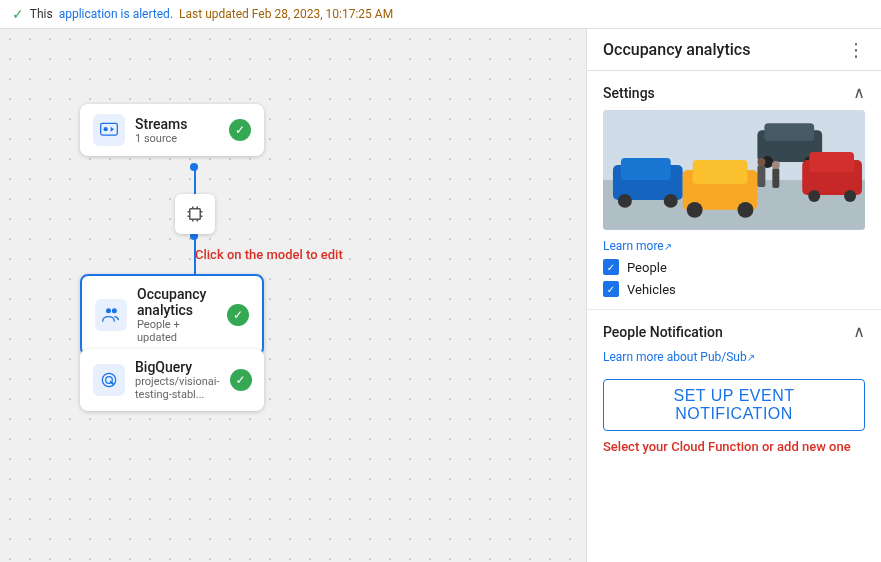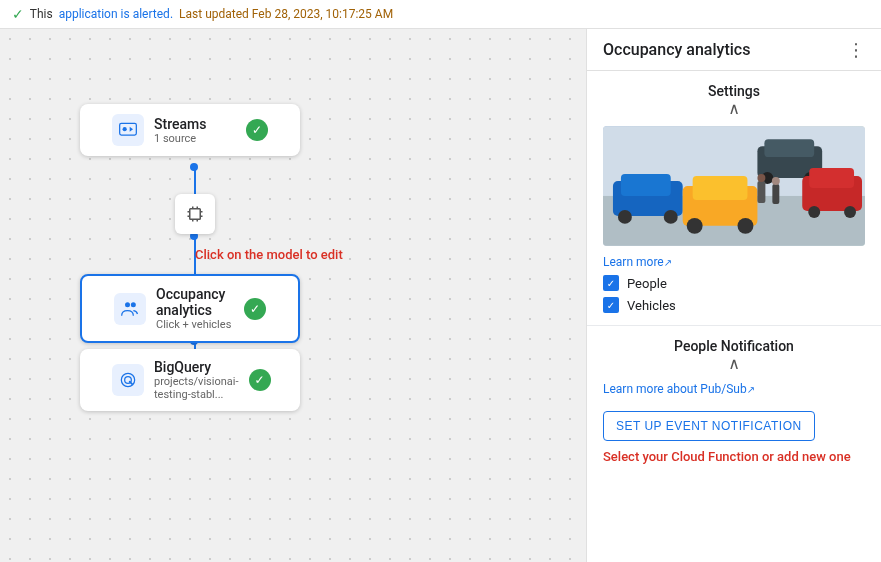--- a/index.html
+++ b/index.html
@@ -12,21 +12,21 @@
     .top-bar .deployed-link { color: #1a73e8; text-decoration: none; }
     .top-bar .updated-text { color: #a16207; }
 
     
     .main-layout { display: flex; flex: 1; overflow: hidden; }
 
     
     .canvas-area { flex: 1; position: relative; background: #f0f0f0; background-image: radial-gradient(circle, #ccc 1px, transparent 1px); background-size: 20px 20px; overflow: hidden; }
 
     
-    .node { position: absolute; background: #fff; border-radius: 8px; box-shadow: 0 1px 4px rgba(0,0,0,0.2); display: flex; align-items: center; padding: 10px 32px; gap: 10px; width: 220px; }
+    .node { position: absolute; background: #fff; border-radius: 8px; box-shadow: 0 1px 4px rgba(0,0,0,0.2); display: flex; align-items: center; padding: 10px 13px; gap: 10px; width: 184px; }
     .node-icon { width: 32px; height: 32px; border-radius: 6px; display: flex; align-items: center; justify-content: center; font-size: 16px; flex-shrink: 0; }
     .node-icon.blue-bg { background: #e8f0fe; }
     .node-title { font-size: 14px; font-weight: 500; color: #202124; }
     .node-subtitle { font-size: 11px; color: #666; }
     .node-check { margin-left: auto; }
     .check-circle { width: 22px; height: 22px; border-radius: 50%; background: #34a853; display: flex; align-items: center; justify-content: center; color: #fff; font-size: 12px; flex-shrink: 0; }
 
     
     .node-streams { top: 75px; left: 80px; }
     
@@ -52,40 +52,40 @@
     .annotation { position: absolute; top: 218px; left: 195px; color: #d93025; font-size: 13px; font-weight: 500; }
 
     
     .right-panel { width: 295px; background: #fff; border-left: 1px solid #e0e0e0; display: flex; flex-direction: column; overflow-y: auto; flex-shrink: 0; }
     .panel-header { display: flex; align-items: center; justify-content: space-between; padding: 10px 16px; border-bottom: 1px solid #e0e0e0; }
     .panel-title { font-size: 16px; font-weight: 500; color: #202124; }
     .panel-menu-icon { color: #555; font-size: 18px; cursor: pointer; }
 
     
     .section { padding: 12px 16px; border-bottom: 1px solid #e8eaed; }
-    .section-header { display: flex; align-items: center; justify-content: space-between; margin-bottom: 8px; flex-direction: column; }
+    .section-header { display: flex; align-items: center; justify-content: space-between; margin-bottom: 8px; }
     .section-title { font-size: 14px; font-weight: 500; color: #202124; }
     .section-chevron { color: #555; font-size: 16px; }
 
     
     .preview-img { width: 100%; height: 120px; background: linear-gradient(135deg, #b0c4de 0%, #d3d3d3 50%, #c8e6c9 100%); border-radius: 4px; margin-bottom: 8px; overflow: hidden; position: relative; }
 
     .description-text { font-size: 12px; color: #444; line-height: 1.5; margin-bottom: 8px; }
     .learn-link { color: #1a73e8; text-decoration: none; font-size: 12px; }
     .learn-link::after { content: '↗'; font-size: 10px; }
 
     
     .checkbox-row { display: flex; align-items: center; gap: 8px; margin-top: 6px; }
     .checkbox { width: 16px; height: 16px; border-radius: 2px; background: #1a73e8; display: flex; align-items: center; justify-content: center; color: #fff; font-size: 10px; flex-shrink: 0; }
     .checkbox-label { font-size: 13px; color: #202124; }
 
     
     .event-section { padding: 12px 16px; }
     .event-desc { font-size: 12px; color: #444; line-height: 1.5; margin-bottom: 10px; }
-    .setup-btn { border: 1px solid #1a73e8; color: #1a73e8; background: #fff; padding: 7px 12px; border-radius: 4px; font-size: 12px; font-weight: 500; cursor: pointer; letter-spacing: 0.5px; }
+    .setup-btn { border: 1px solid #1a73e8; color: #1a73e8; background: #fff; padding: 7px 12px; border-radius: 4px; font-size: 16px; font-weight: 500; cursor: pointer; letter-spacing: 0.5px; }
 
     
     .cloud-annotation { color: #d93025; font-size: 13px; font-weight: 500; margin: 8px 0; }
 
     
     .right-panel::-webkit-scrollbar { width: 4px; }
     .right-panel::-webkit-scrollbar-thumb { background: #ccc; border-radius: 2px; }
   </style>
 </head>
 <body>
@@ -138,21 +138,21 @@
       <div class="node-icon blue-bg">
         <svg width="20" height="20" viewBox="0 0 24 24" fill="#1a73e8">
             <circle cx="9" cy="7" r="3"></circle>
             <circle cx="16" cy="7" r="3"></circle>
             <path d="M2 20c0-4 3-6 7-6s7 2 7 6" fill="none" stroke="#1a73e8" stroke-width="1.5"></path>
             <path d="M16 14c2 0 4 1 5 4" fill="none" stroke="#1a73e8" stroke-width="1.5"></path>
           </svg>
       </div>
       <div>
         <div class="node-title">Occupancy analytics</div>
-        <div class="node-subtitle">Click + vehicles</div>
+        <div class="node-subtitle">People + updated</div>
       </div>
       <div class="node-check">
         <div class="check-circle">✓</div>
       </div>
     </div>
 
     <div class="node node-bigquery">
       <div class="node-icon blue-bg">
         <svg width="20" height="20" viewBox="0 0 24 24" fill="#1a73e8">
             <circle cx="12" cy="12" r="8" fill="none" stroke="#1a73e8" stroke-width="1.5"></circle>

